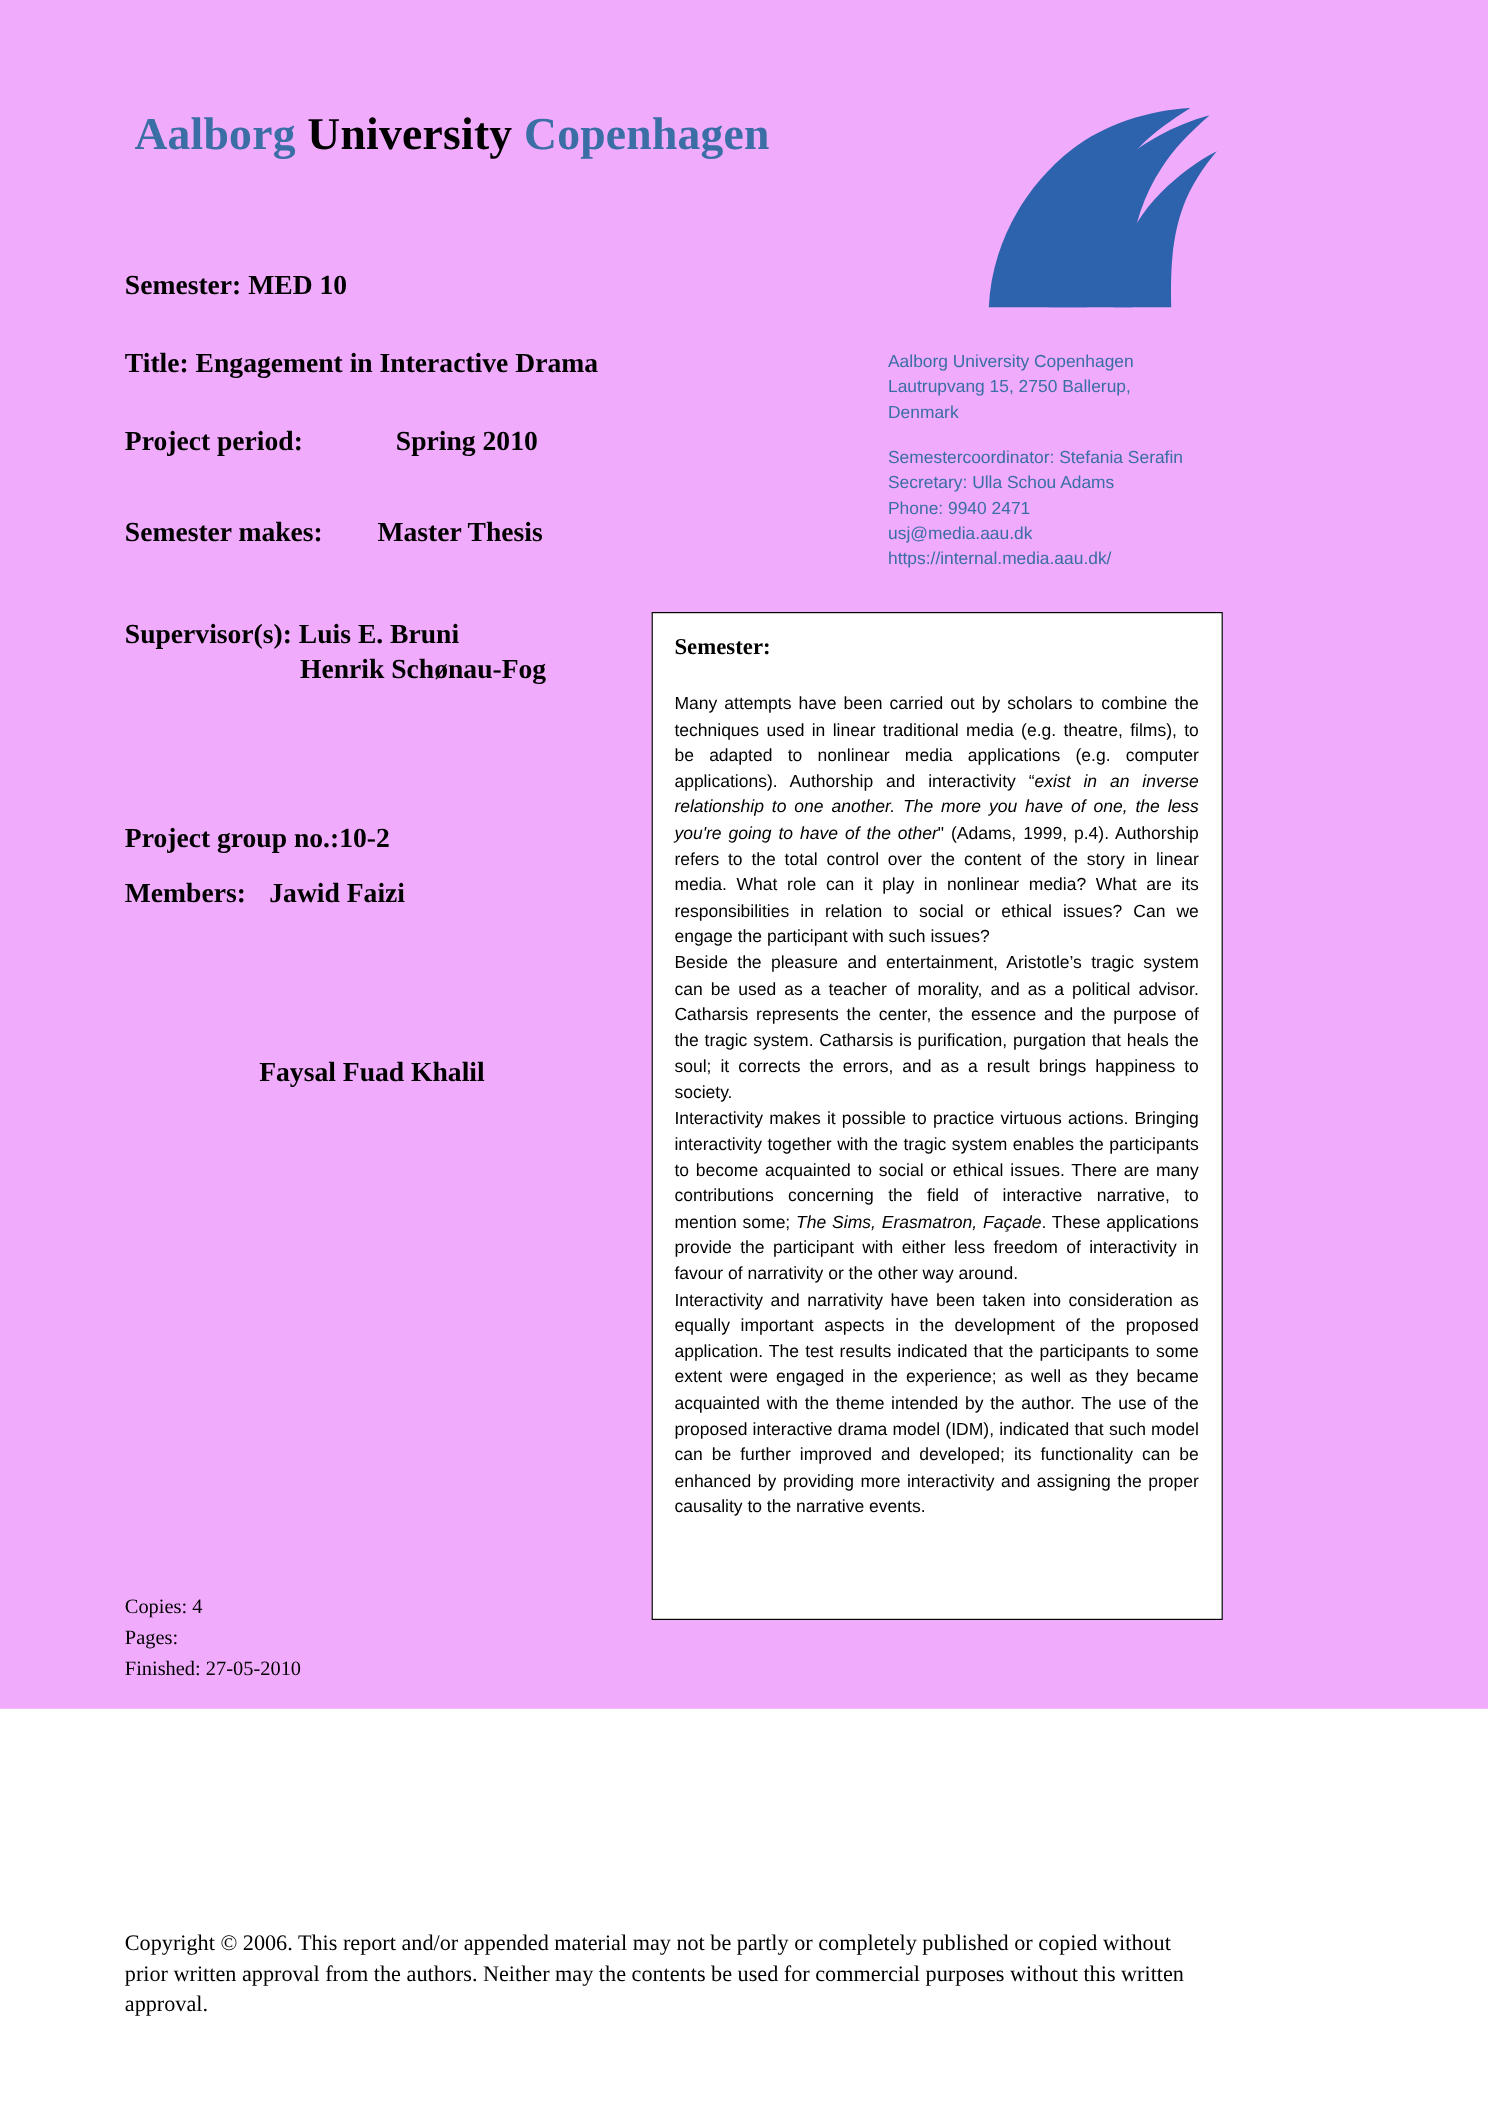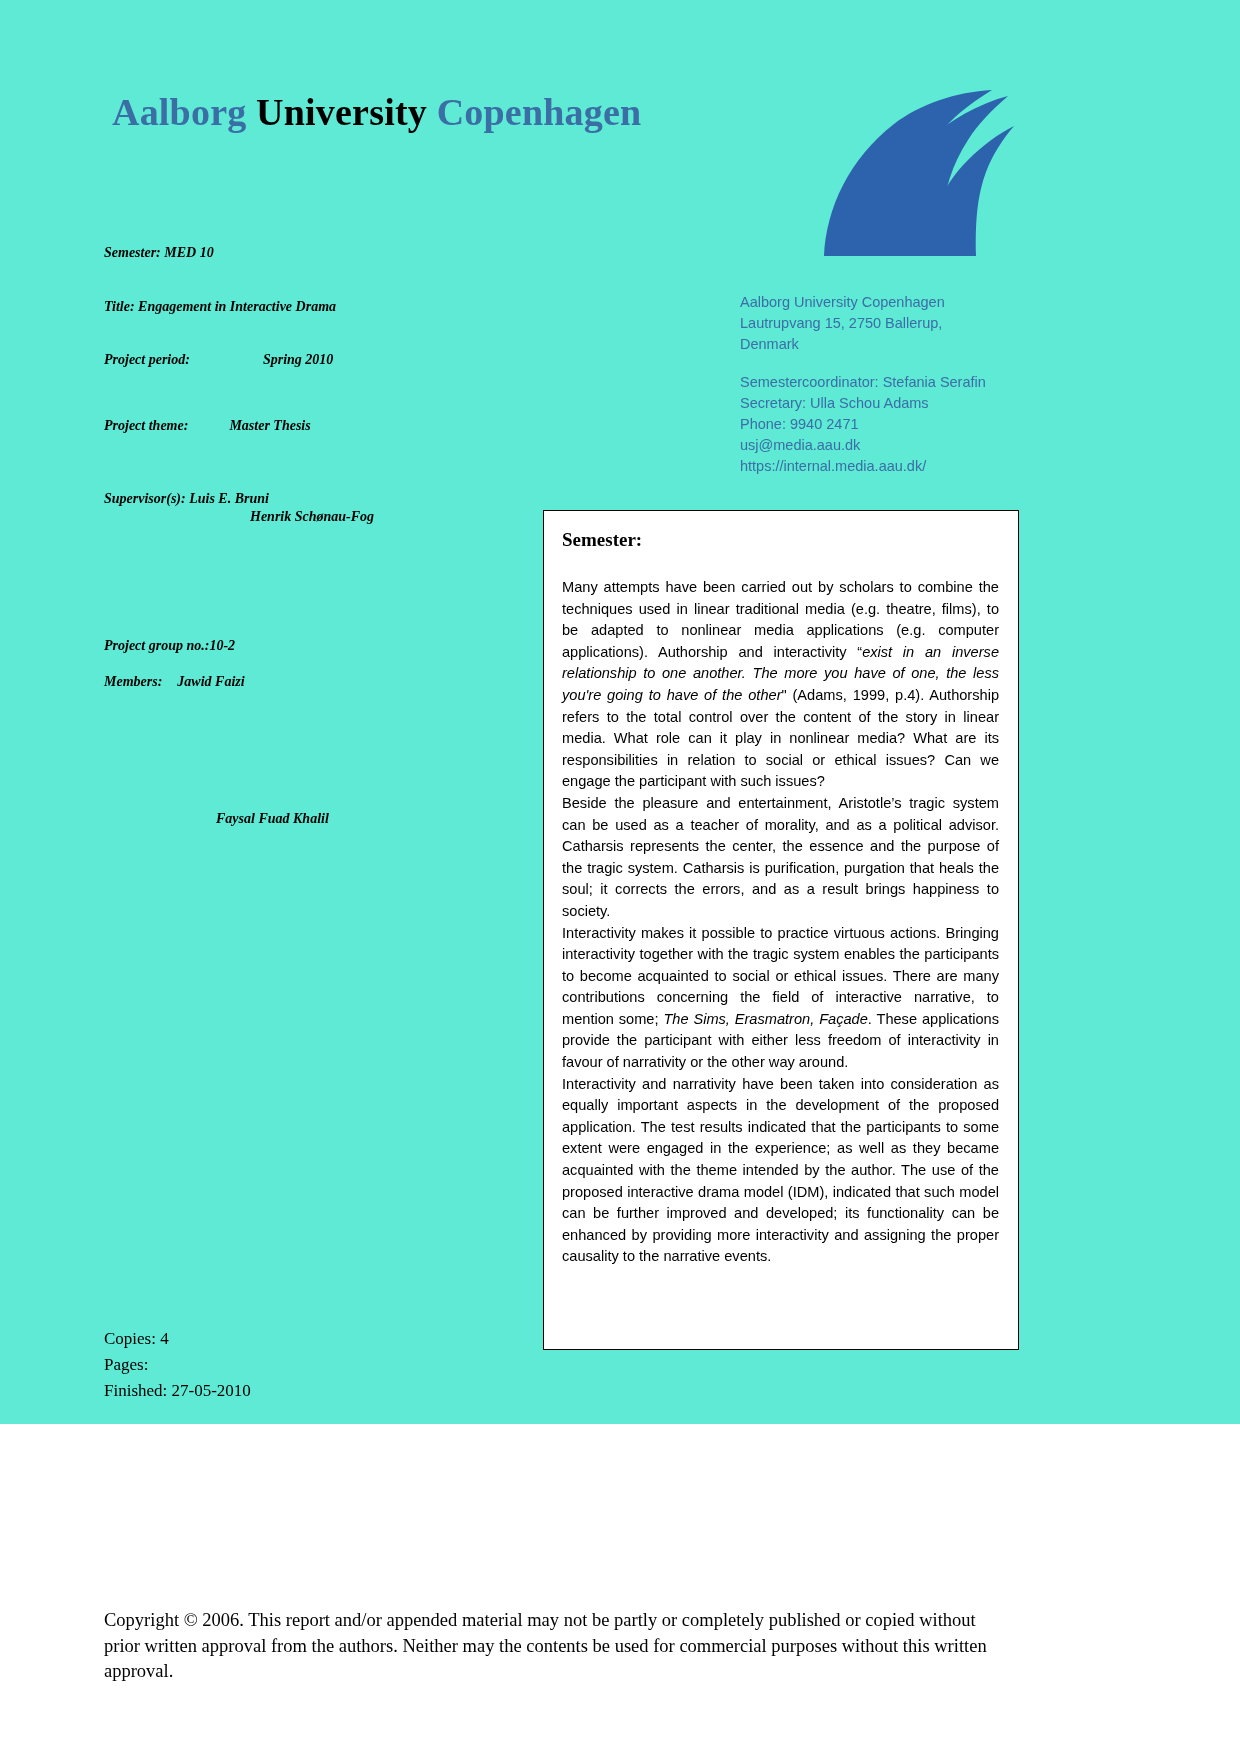--- a/index.html
+++ b/index.html
@@ -14,21 +14,21 @@
     font-family: "Liberation Serif", serif;
     color: #000000;
     overflow: hidden;
   }
 
   .page {
     position: absolute;
     left: 0; top: 0;
     width: 1240px;
     height: 1424px;
-    background: #5eead4;
+    background: #f0abfc;
   }
 
   
   .masthead {
     position: absolute;
     left: 112px;
     top: 92px;
     width: 700px;
   }
   .uni-title {
@@ -71,27 +71,26 @@
     color: #3a6ea5;
   }
   .contact .grp { margin-bottom: 17px; }
   .contact .grp:last-child { margin-bottom: 0; }
   .contact div { white-space: nowrap; }
 
   
   .meta {
     position: absolute;
     left: 104px;
-    top: 244px;
+    top: 224px;
     width: 430px;
     font-family: "Liberation Serif", serif;
-    font-size: 14px;
+    font-size: 23px;
     font-weight: bold;
     line-height: 1.25;
-    font-style: italic;
   }
   .meta-row { margin-bottom: 36px; white-space: nowrap; }
   .meta-row .val { display: inline-block; }
   .meta-label { display: inline-block; }
   .indent-1 { display: inline-block; width: 66px; }
   .indent-2 { display: inline-block; width: 34px; }
 
   .sup-block { margin-bottom: 0; }
   .sup-second {
     margin-top: 0;
@@ -207,21 +206,21 @@
       <span class="val">Engagement in Interactive Drama</span>
     </div>
 
     <div class="meta-row" style="margin-bottom:48px;">
       <span class="meta-label">Project period:</span>
       <span class="indent-1"></span>
       <span class="val">Spring 2010</span>
     </div>
 
     <div class="meta-row" style="margin-bottom:56px;">
-      <span class="meta-label">Project theme:</span>
+      <span class="meta-label">Semester makes:</span>
       <span class="indent-2"></span>
       <span class="val">Master Thesis</span>
     </div>
 
     <div class="sup-block">
       <div style="white-space:nowrap;">
         <span class="meta-label">Supervisor(s):</span>
         <span class="val">Luis E. Bruni</span>
       </div>
       <div class="sup-second">Henrik Schønau-Fog</div>

